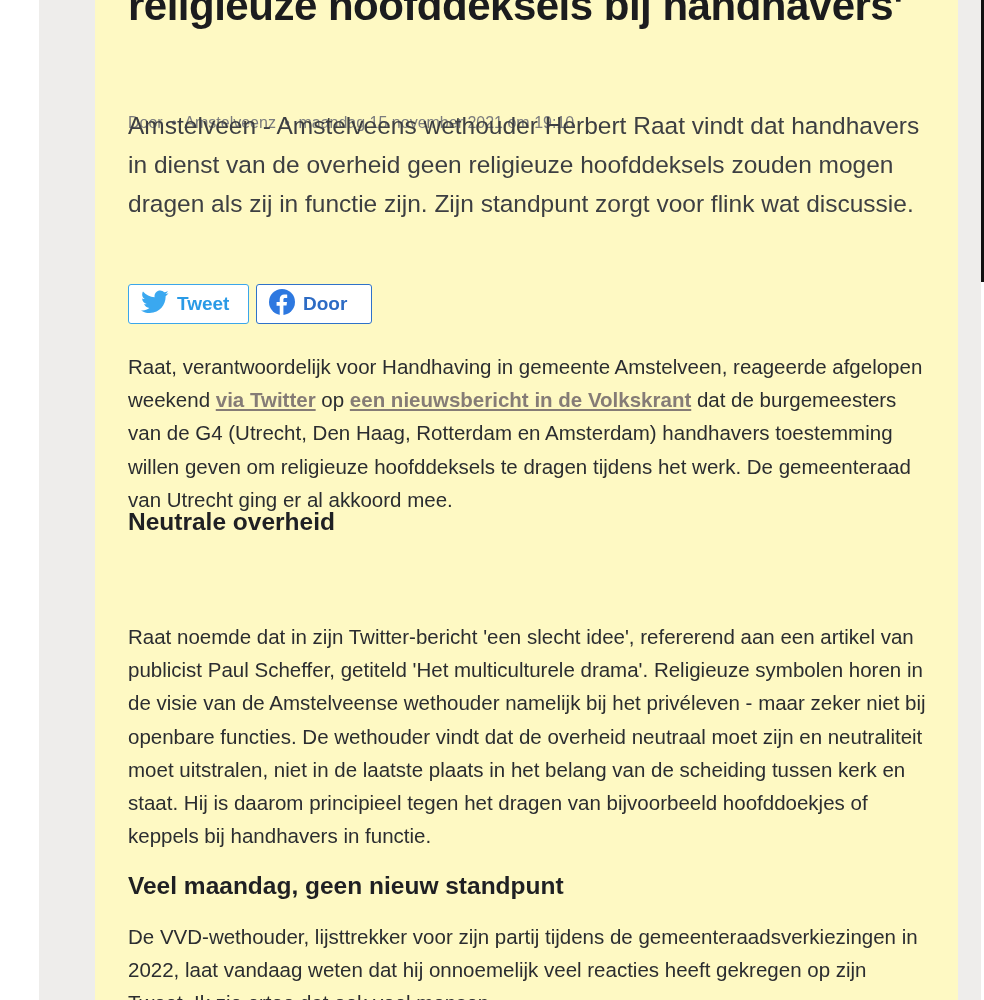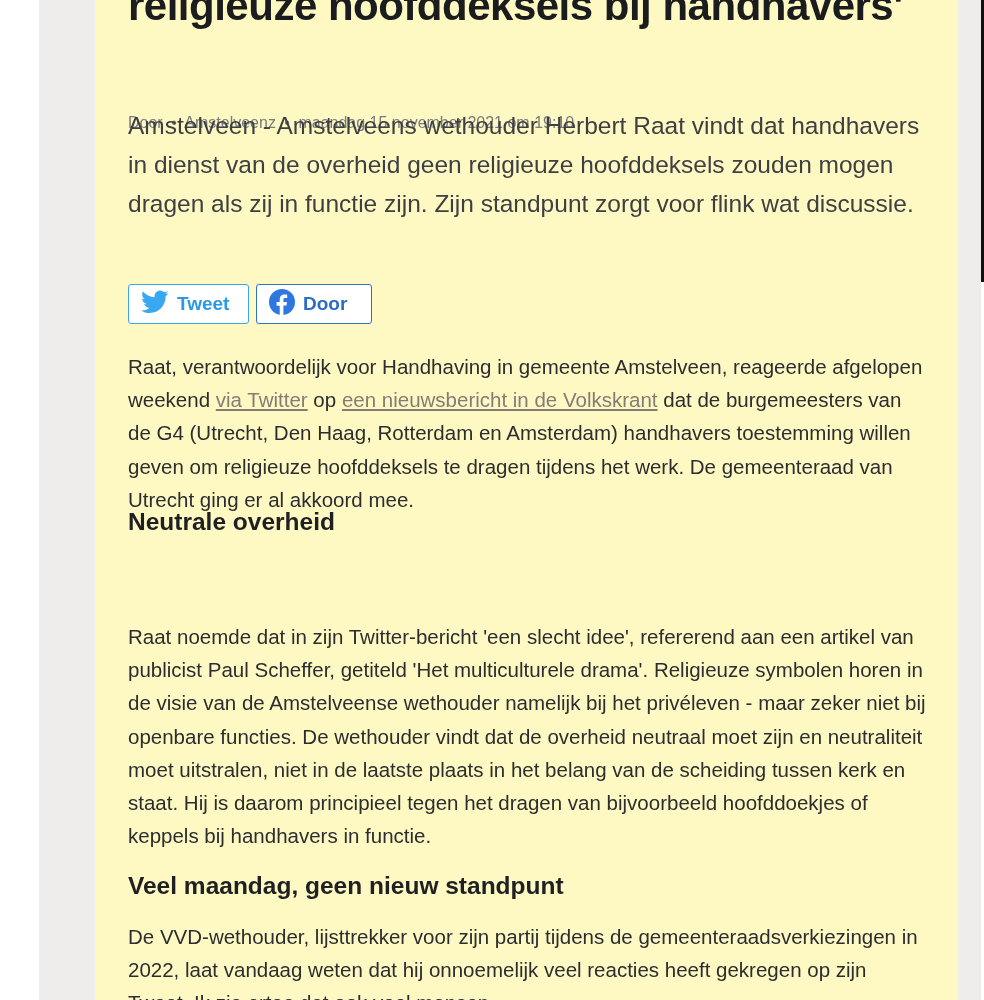--- a/index.html
+++ b/index.html
@@ -51,21 +51,21 @@
       display: flex; align-items: center; padding: 0 14px 0 12px;
       font-size: 19px; font-weight: 700; background: #fff; cursor: pointer;
     }
     .share-btn.tweet { width: 121px; border-color: #3ba6ea; color: #2a9ae6; }
     .share-btn.fb { width: 116px; border-color: #2f72c9; color: #2d6bc4; }
     .share-btn svg { margin-right: 8px; }
     .body-p {
       position: absolute; left: 0; width: 800px; margin: 0;
       font-size: 20.5px; line-height: 33.2px; color: #2b2d30;
     }
-    .body-p a { color: #857c76; font-weight: 400; text-decoration: underline; }
+    .body-p a { color: #857c76; font-weight: 700; text-decoration: underline; }
     .p1 { top: 350px; }
     .h2 {
       position: absolute; left: 0; margin: 0;
       font-size: 24.5px; font-weight: 700; color: #1f2023; white-space: nowrap;
     }
     .h2a { top: 508px; }
     .p2 { top: 620px; }
     .h2b { top: 872px; }
     .p3 { top: 920px; }
   </style>

